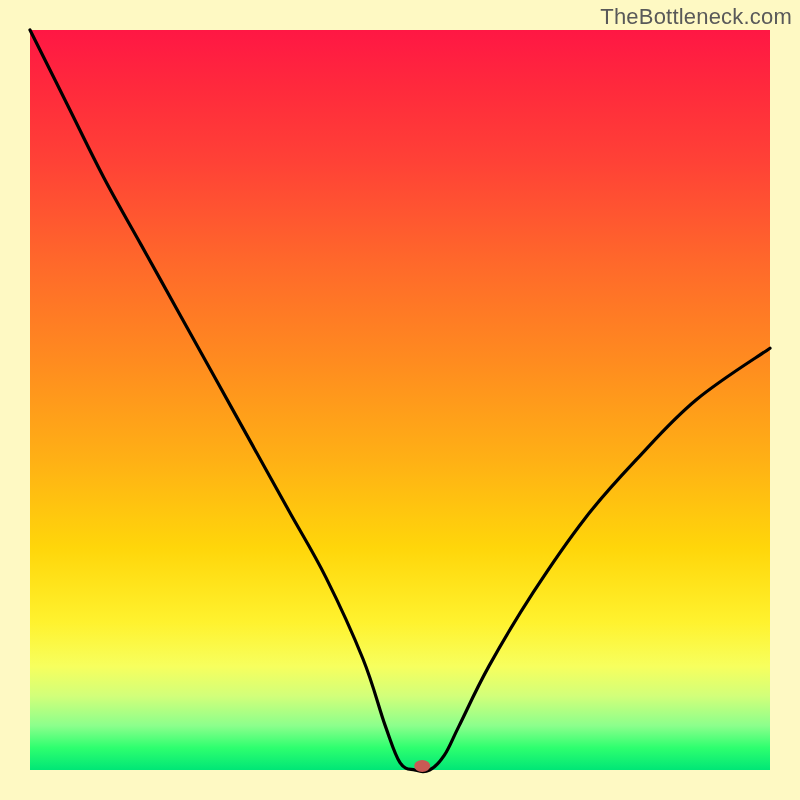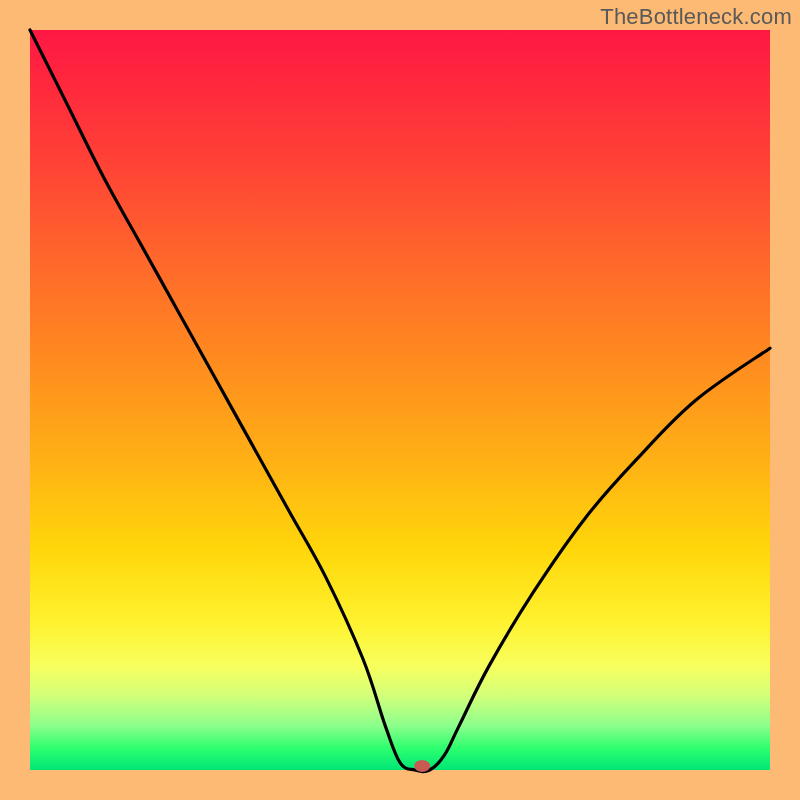--- a/index.html
+++ b/index.html
@@ -10,21 +10,21 @@
     background: #000;
     overflow: hidden;
     font-family: Arial, Helvetica, sans-serif;
   }
   .frame {
     position: absolute;
     left: 0;
     top: 0;
     width: 800px;
     height: 800px;
-    background: #fdba74;
+    background: #fef9c3;
   }
   .plot-area {
     position: absolute;
     left: 30px;
     top: 30px;
     width: 740px;
     height: 740px;
     
     background: linear-gradient(
       to bottom,

